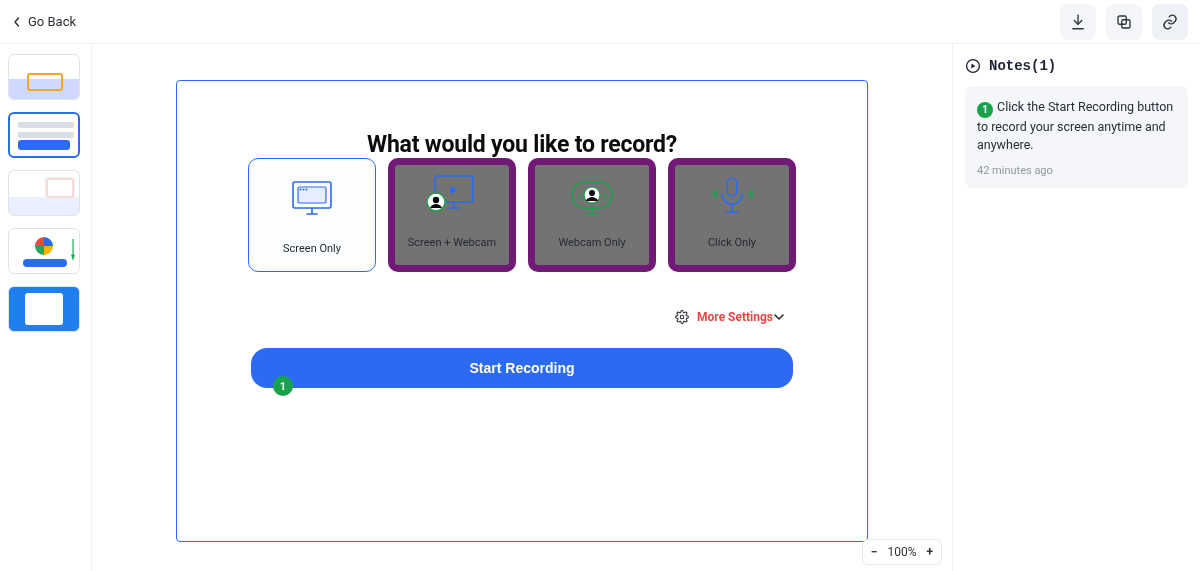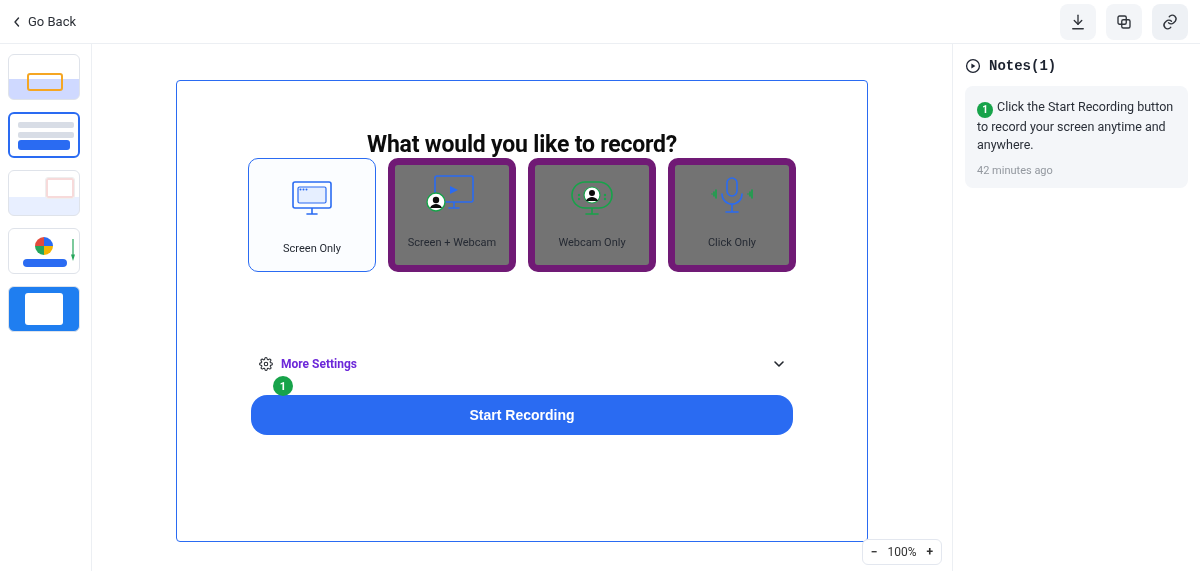--- a/index.html
+++ b/index.html
@@ -137,28 +137,27 @@
     width: 58px; height: 48px;
     display:flex; align-items:center; justify-content:center;
   }
 
   .settings-wrap {
     width: 542px;
   }
   .settings-row {
     display: flex;
     align-items: center;
-    justify-content: space-between;
+    justify-content: flex-end;
     width: 100%;
     padding: 4px 8px;
     cursor: pointer;
     font-size: 12px;
     font-weight: 700;
-    color: #6d28d9;
-    margin-top: 47px;
+    color: #ef4444;
   }
   .settings-row .left { display:flex; align-items:center; gap:8px; }
 
   .badge-step {
     position: absolute;
     left: 96px;
     top: 295px;
     width: 20px; height: 20px;
     border-radius: 50%;
     background: #17a34a;

